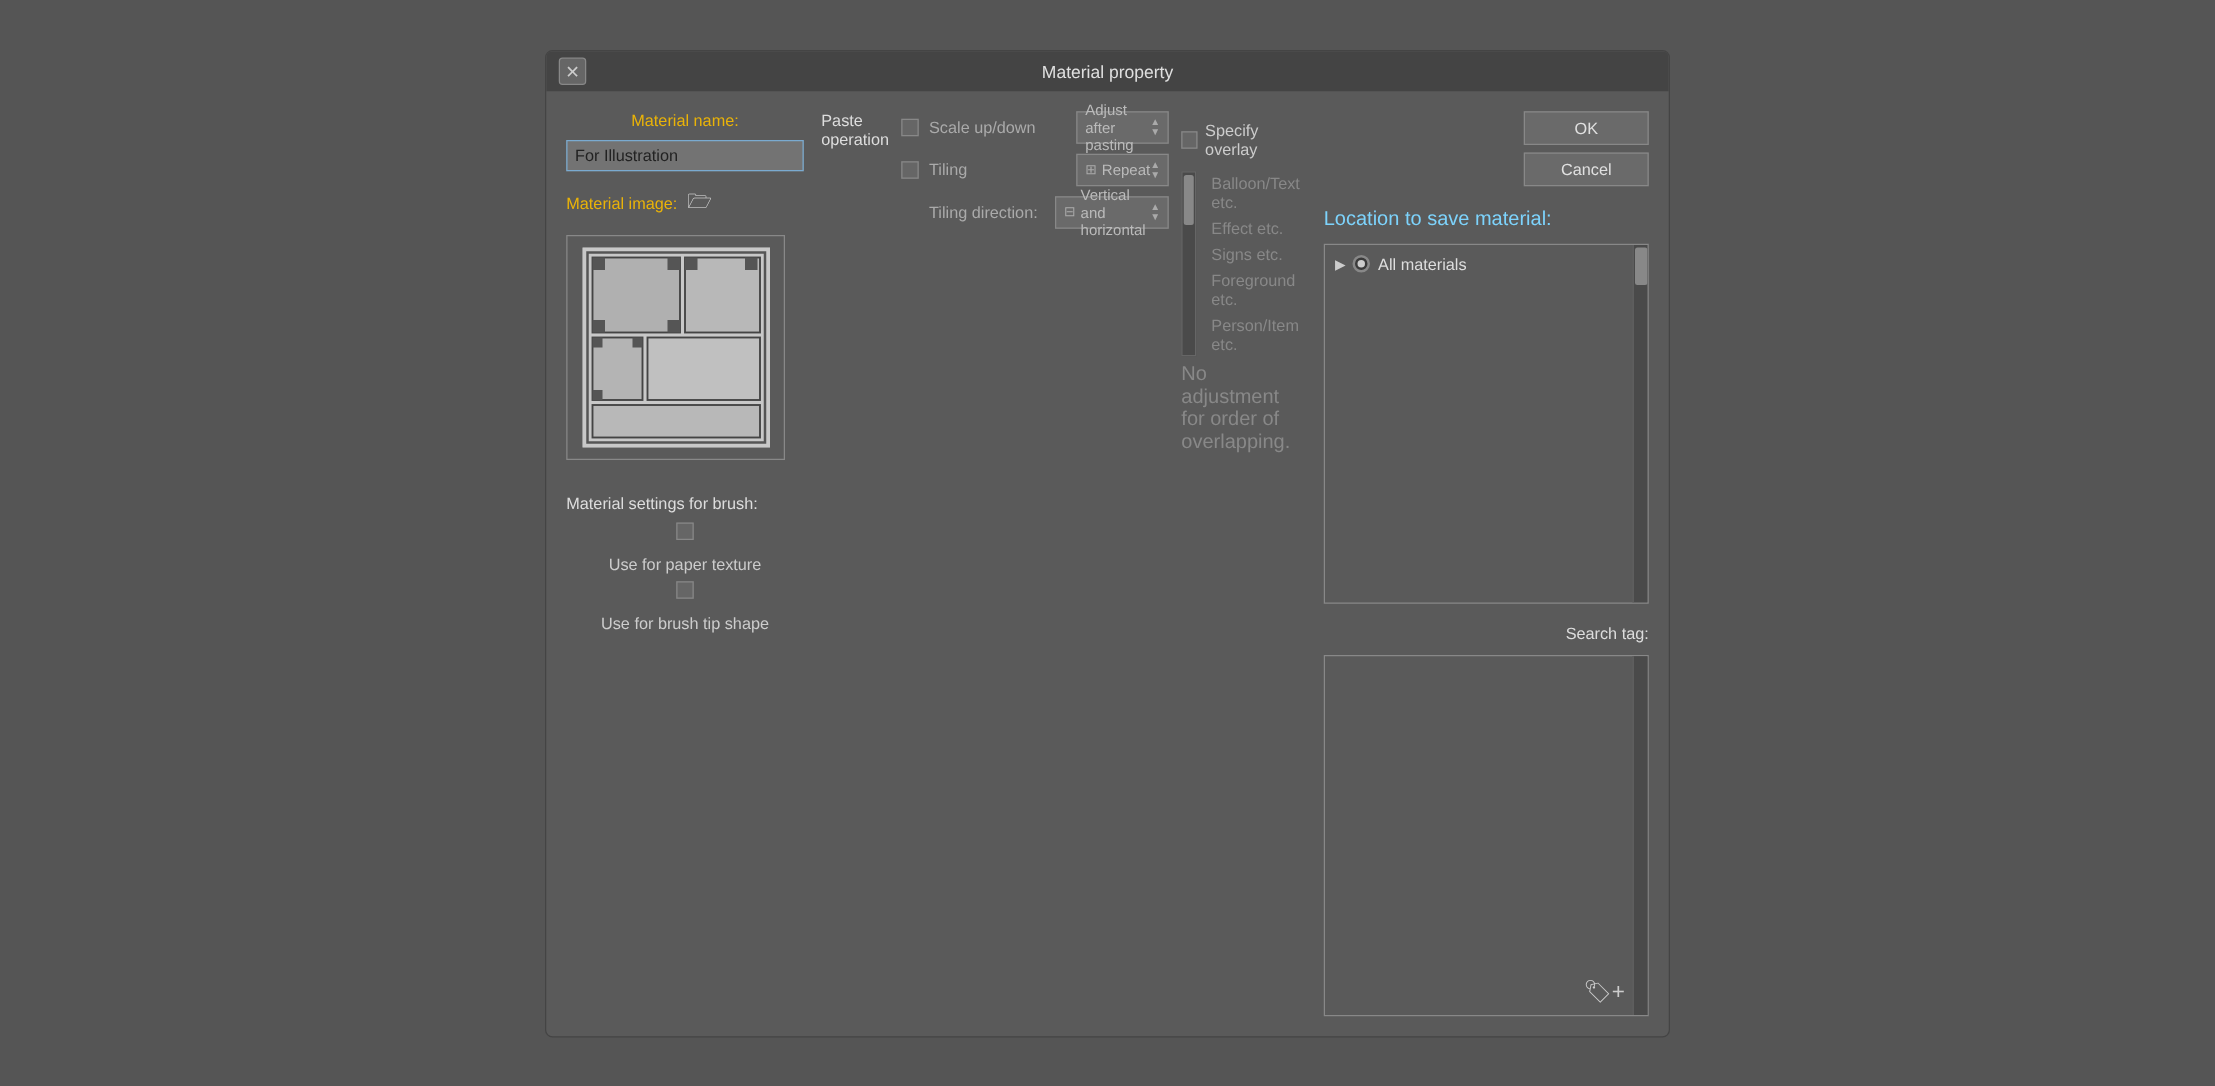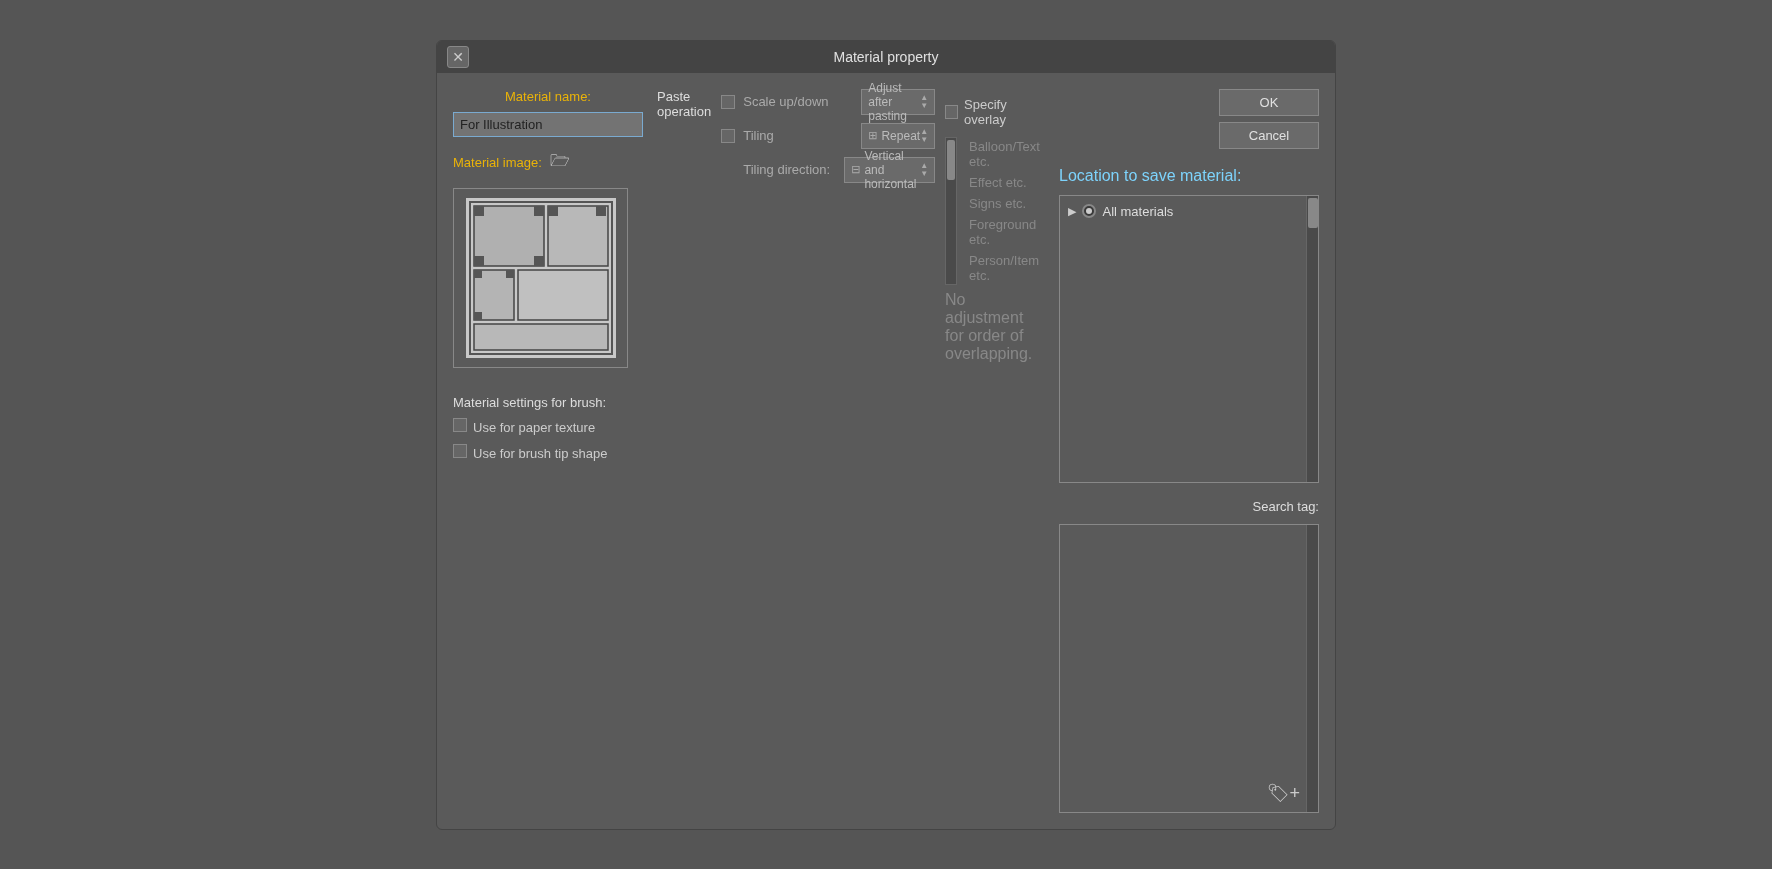--- a/index.html
+++ b/index.html
@@ -115,20 +115,21 @@
     .brush-title {
       font-size: 13px;
       color: #ddd;
       margin-bottom: 8px;
     }
     .checkbox-row {
       display: flex;
       align-items: center;
       gap: 6px;
       margin-bottom: 6px;
+      flex-direction: column;
     }
     .checkbox-row input[type="checkbox"] {
       appearance: none;
       width: 14px;
       height: 14px;
       background: #666;
       border: 1px solid #888;
       cursor: pointer;
       flex-shrink: 0;
     }

